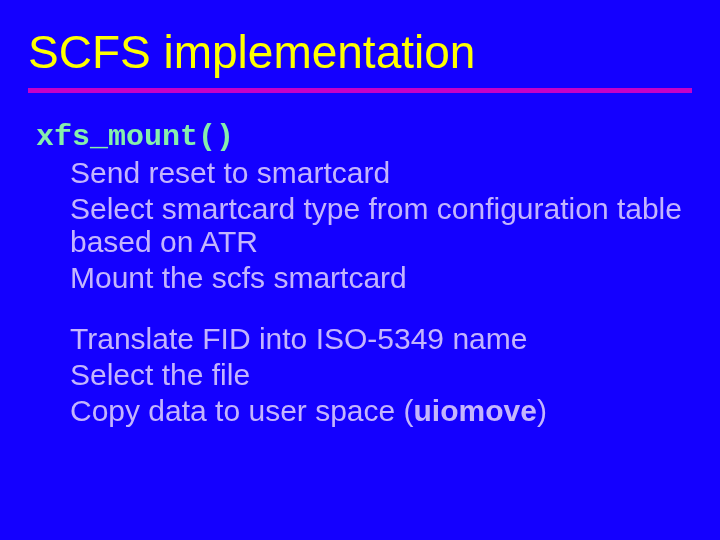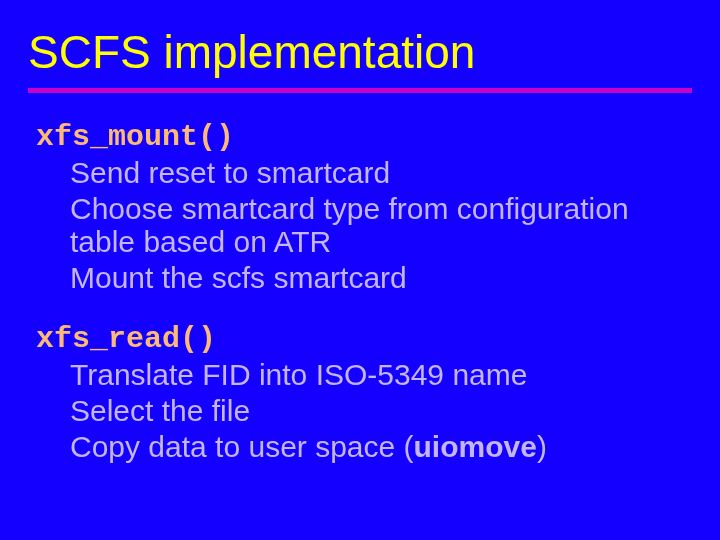--- a/index.html
+++ b/index.html
@@ -32,21 +32,21 @@
   }
   .body {
     position: absolute;
     top: 120px;
     left: 36px;
     right: 20px;
   }
   .h2 {
     font-family: "Courier New", Courier, monospace;
     font-size: 30px;
-    color: #fdba74;
+    color: #86efac;
     margin: 0 0 2px 0;
     font-weight: 700;
   }
   .item {
     font-size: 30px;
     color: #c4b5fd;
     line-height: 1.12;
     margin: 0 0 2px 34px;
   }
   .second-block {
@@ -60,24 +60,23 @@
 </head>
 <body>
 
 <div class="slide">
   <div class="title">SCFS implementation</div>
 
   <div class="body">
 
     <div class="h2">xfs_mount()</div>
     <div class="item">Send reset to smartcard</div>
-    <div class="item">Choose smartcard type from configuration table based on ATR</div>
+    <div class="item">Select smartcard type from configuration table based on ATR</div>
     <div class="item">Mount the scfs smartcard</div>
 
     <div class="second-block">
-      <div class="h2">xfs_read()</div>
       <div class="item">Translate FID into ISO-5349 name</div>
       <div class="item">Select the file</div>
       <div class="item">Copy data to user space (<span class="mono">uiomove</span>)</div>
     </div>
 
   </div>
 </div>
 
 </body></html>

